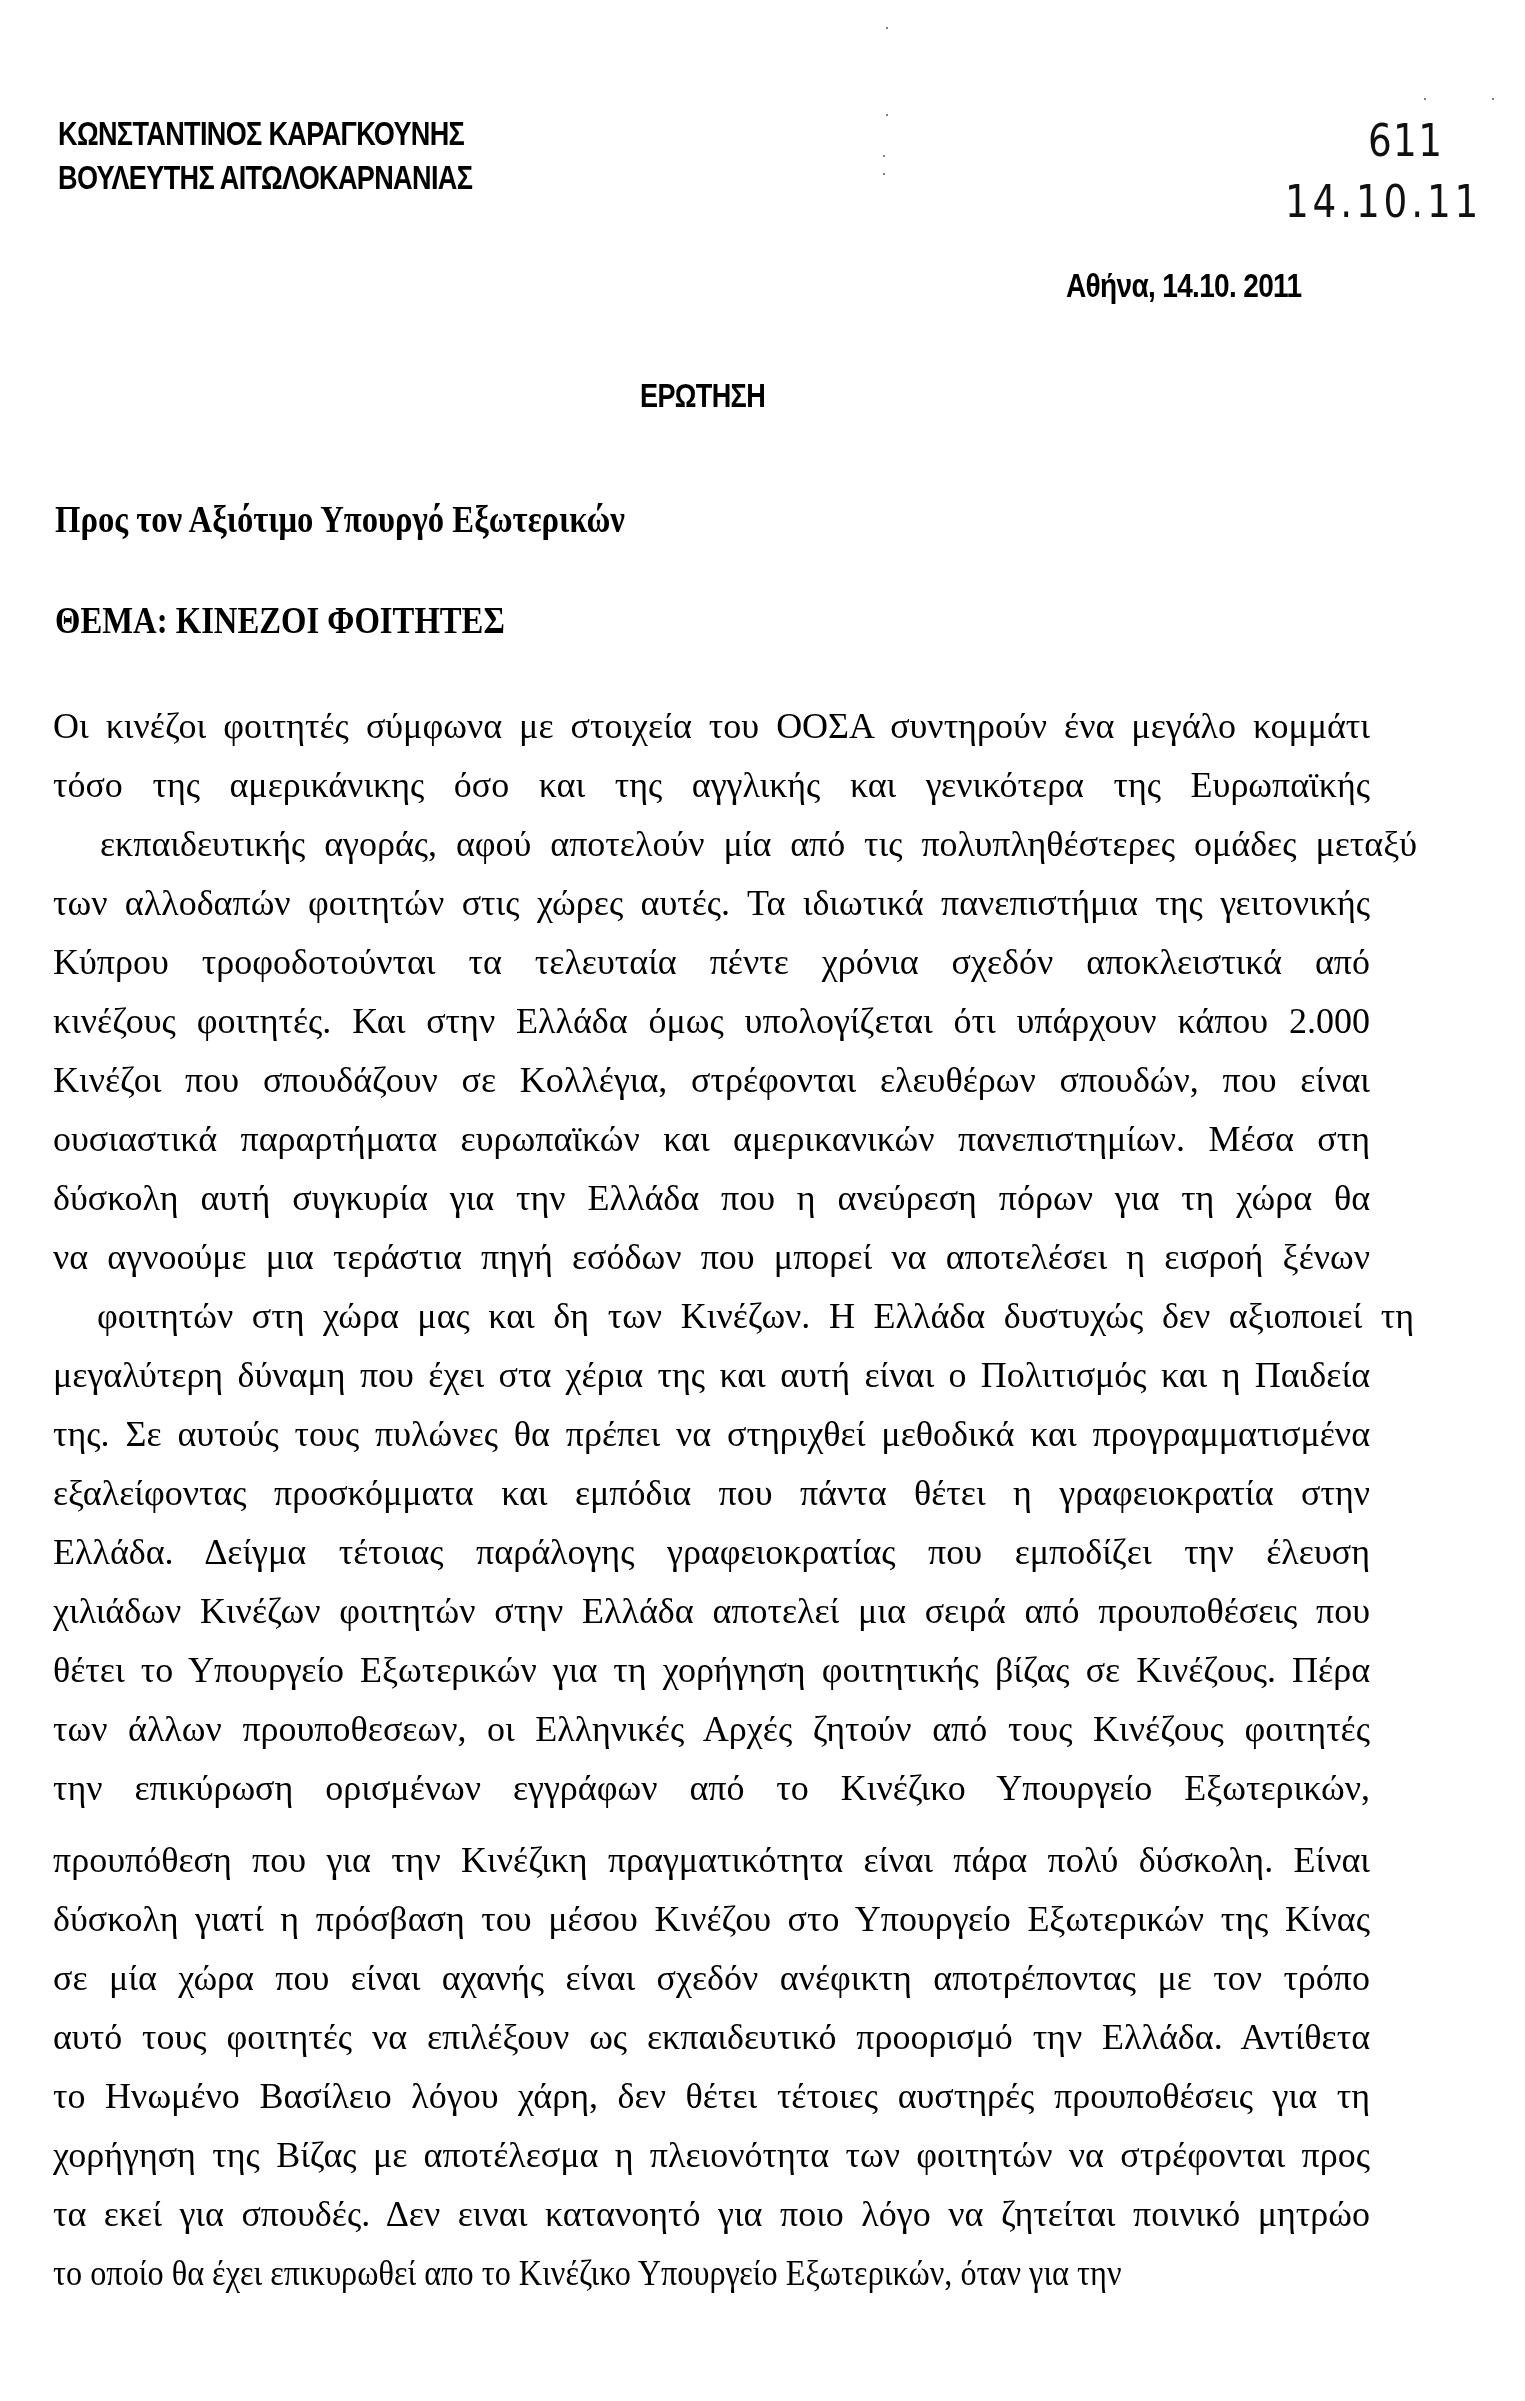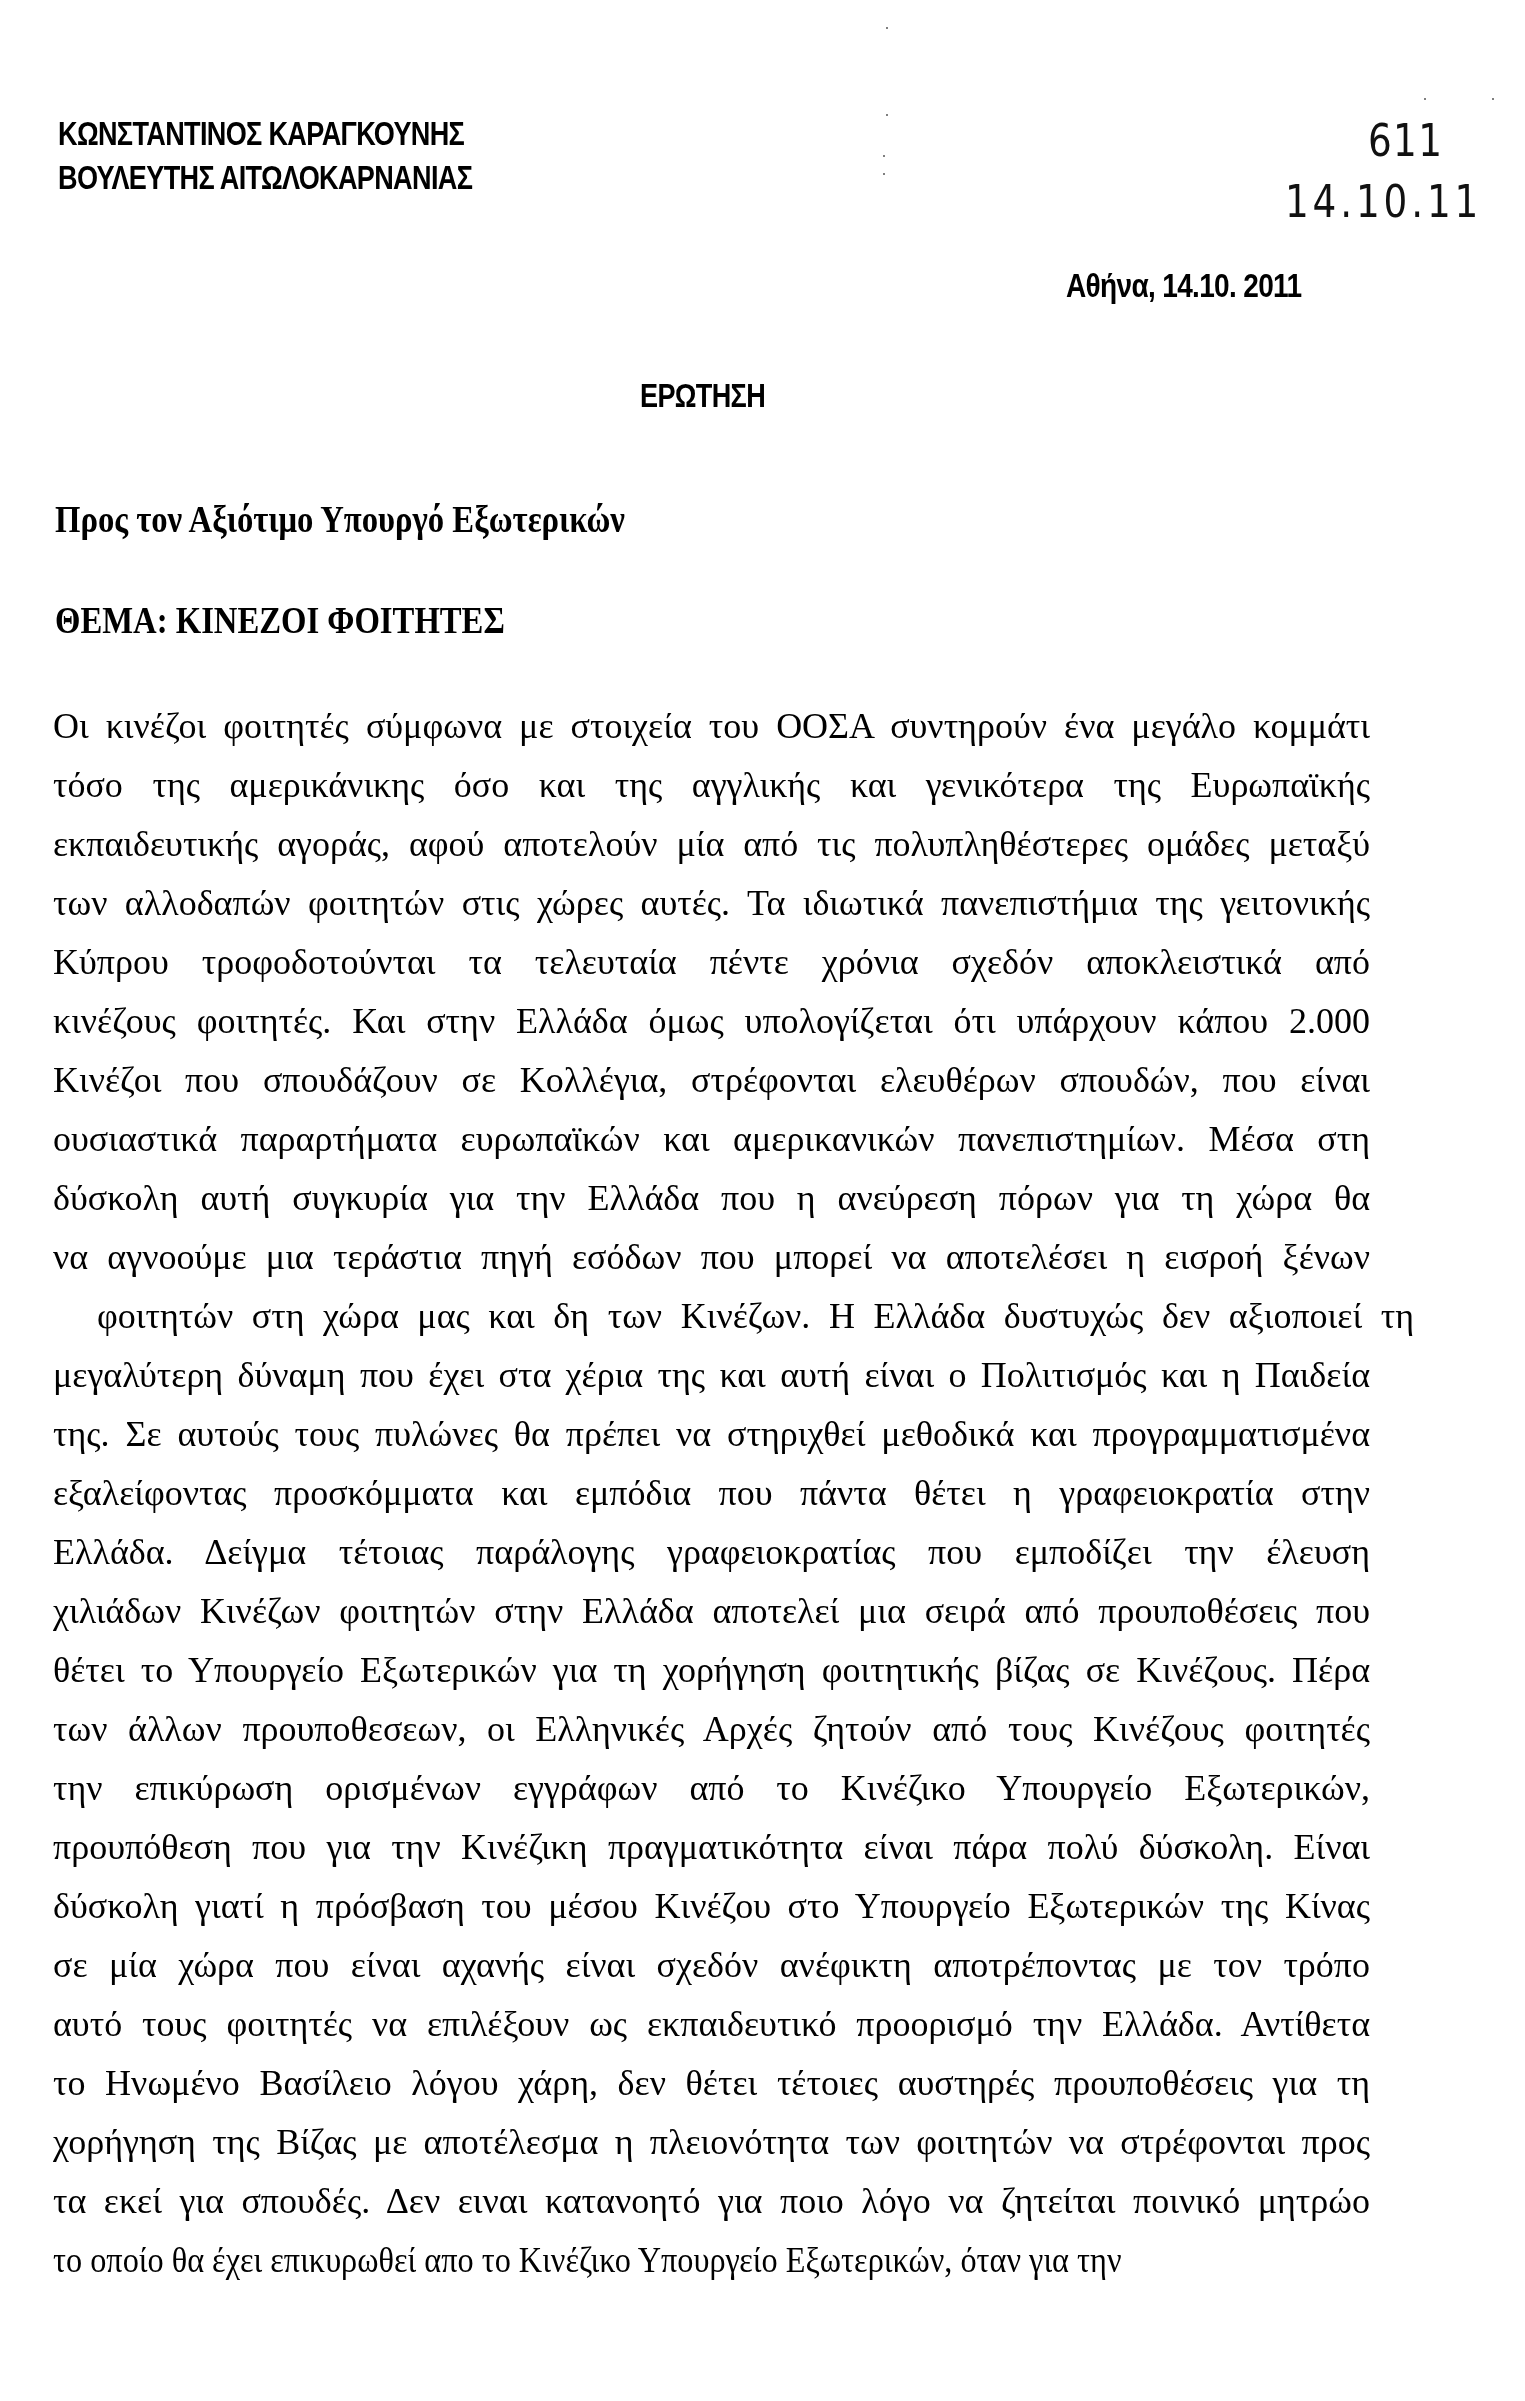--- a/index.html
+++ b/index.html
@@ -50,38 +50,38 @@
 <div id="date" class="abs sans-bold">Αθήνα, 14.10. 2011</div>
 
 <div id="question" class="abs sans-bold">ΕΡΩΤΗΣΗ</div>
 
 <div id="addressee" class="abs serif">Προς τον Αξιότιμο Υπουργό Εξωτερικών</div>
 <div id="subject" class="abs serif">ΘΕΜΑ: ΚΙΝΕΖΟΙ ΦΟΙΤΗΤΕΣ</div>
 
 <div id="body-text">
     <div class="line" style="display: block; width: 1317px;">Οι κινέζοι φοιτητές σύμφωνα με στοιχεία του ΟΟΣΑ συντηρούν ένα μεγάλο κομμάτι</div>
     <div class="line" style="display: block; width: 1317px;">τόσο της αμερικάνικης όσο και της αγγλικής και γενικότερα της Ευρωπαϊκής</div>
-    <div class="line" style="display: block; width: 1317px;">εκπαιδευτικής αγοράς, αφού αποτελούν μία από τις πολυπληθέστερες ομάδες μεταξύ</div>
+    <div class="line" style="display: block; width: 1317px; margin-left: 47px;">εκπαιδευτικής αγοράς, αφού αποτελούν μία από τις πολυπληθέστερες ομάδες μεταξύ</div>
     <div class="line" style="display: block; width: 1317px;">των αλλοδαπών φοιτητών στις χώρες αυτές. Τα ιδιωτικά πανεπιστήμια της γειτονικής</div>
     <div class="line" style="display: block; width: 1317px;">Κύπρου τροφοδοτούνται τα τελευταία πέντε χρόνια σχεδόν αποκλειστικά από</div>
     <div class="line" style="display: block; width: 1317px;">κινέζους φοιτητές. Και στην Ελλάδα όμως υπολογίζεται ότι υπάρχουν κάπου 2.000</div>
     <div class="line" style="display: block; width: 1317px;">Κινέζοι που σπουδάζουν σε Κολλέγια, στρέφονται ελευθέρων σπουδών, που είναι</div>
     <div class="line" style="display: block; width: 1317px;">ουσιαστικά παραρτήματα ευρωπαϊκών και αμερικανικών πανεπιστημίων. Μέσα στη</div>
     <div class="line" style="display: block; width: 1317px;">δύσκολη αυτή συγκυρία για την Ελλάδα που η ανεύρεση πόρων για τη χώρα θα</div>
     <div class="line" style="display: block; width: 1317px;">να αγνοούμε μια τεράστια πηγή εσόδων που μπορεί να αποτελέσει η εισροή ξένων</div>
     <div class="line" style="display: block; width: 1317px; margin-left: 44px;">φοιτητών στη χώρα μας και δη των Κινέζων. Η Ελλάδα δυστυχώς δεν αξιοποιεί τη</div>
     <div class="line" style="display: block; width: 1317px;">μεγαλύτερη δύναμη που έχει στα χέρια της και αυτή είναι ο Πολιτισμός και η Παιδεία</div>
     <div class="line" style="display: block; width: 1317px;">της. Σε αυτούς τους πυλώνες θα πρέπει να στηριχθεί μεθοδικά και προγραμματισμένα</div>
     <div class="line" style="display: block; width: 1317px;">εξαλείφοντας προσκόμματα και εμπόδια που πάντα θέτει η γραφειοκρατία στην</div>
     <div class="line" style="display: block; width: 1317px;">Ελλάδα. Δείγμα τέτοιας παράλογης γραφειοκρατίας που εμποδίζει την έλευση</div>
     <div class="line" style="display: block; width: 1317px;">χιλιάδων Κινέζων φοιτητών στην Ελλάδα αποτελεί μια σειρά από προυποθέσεις που</div>
     <div class="line" style="display: block; width: 1317px;">θέτει το Υπουργείο Εξωτερικών για τη χορήγηση φοιτητικής βίζας σε Κινέζους. Πέρα</div>
     <div class="line" style="display: block; width: 1317px;">των άλλων προυποθεσεων, οι Ελληνικές Αρχές ζητούν από τους Κινέζους φοιτητές</div>
     <div class="line" style="display: block; width: 1317px;">την επικύρωση ορισμένων εγγράφων από το Κινέζικο Υπουργείο Εξωτερικών,</div>
-    <div class="line" style="display: block; width: 1317px;">προυπόθεση που για την Κινέζικη πραγματικότητα είναι πάρα πολύ δύσκολη. Είναι</div>
+    <div class="line" style="display: block; width: 1317px; margin-top: 13px;">προυπόθεση που για την Κινέζικη πραγματικότητα είναι πάρα πολύ δύσκολη. Είναι</div>
     <div class="line" style="display: block; width: 1317px;">δύσκολη γιατί η πρόσβαση του μέσου Κινέζου στο Υπουργείο Εξωτερικών της Κίνας</div>
     <div class="line" style="display: block; width: 1317px;">σε μία χώρα που είναι αχανής είναι σχεδόν ανέφικτη αποτρέποντας με τον τρόπο</div>
     <div class="line" style="display: block; width: 1317px;">αυτό τους φοιτητές να επιλέξουν ως εκπαιδευτικό προορισμό την Ελλάδα. Αντίθετα</div>
     <div class="line" style="display: block; width: 1317px;">το Ηνωμένο Βασίλειο λόγου χάρη, δεν θέτει τέτοιες αυστηρές προυποθέσεις για τη</div>
     <div class="line" style="display: block; width: 1317px;">χορήγηση της Βίζας με αποτέλεσμα η πλειονότητα των φοιτητών να στρέφονται προς</div>
     <div class="line" style="display: block; width: 1317px;">τα εκεί για σπουδές. Δεν ειναι κατανοητό για ποιο λόγο να ζητείται ποινικό μητρώο</div>
     <div class="line last" style="display: block; transform: scaleX(0.896773); transform-origin: left top; width: 1317px; text-align: left;">το οποίο θα έχει επικυρωθεί απο το Κινέζικο Υπουργείο Εξωτερικών, όταν για την</div>
   </div>
 
 

